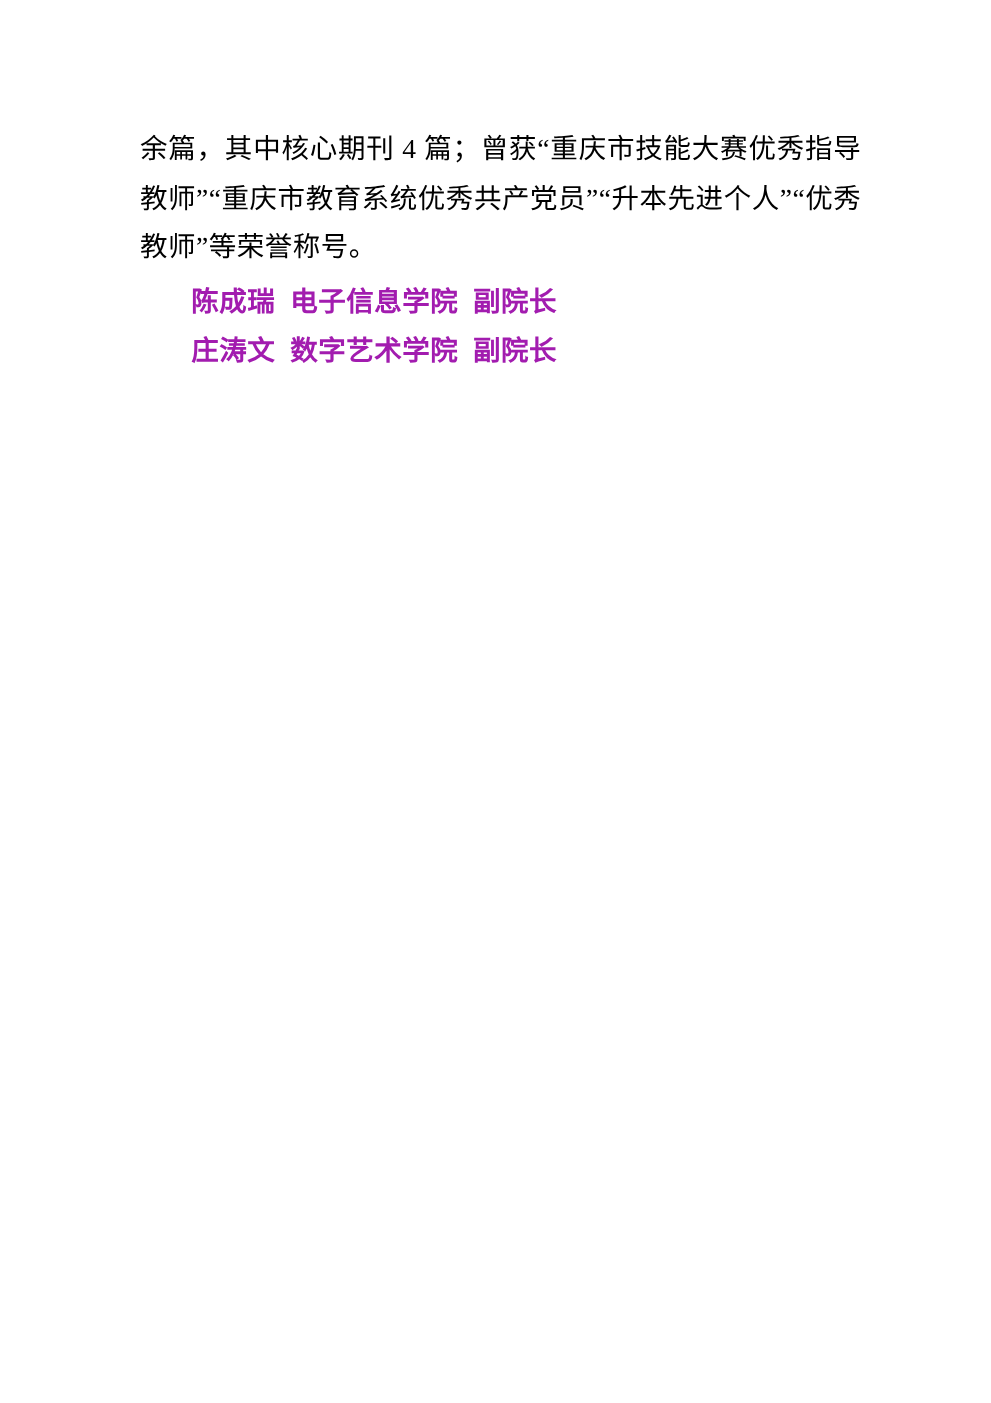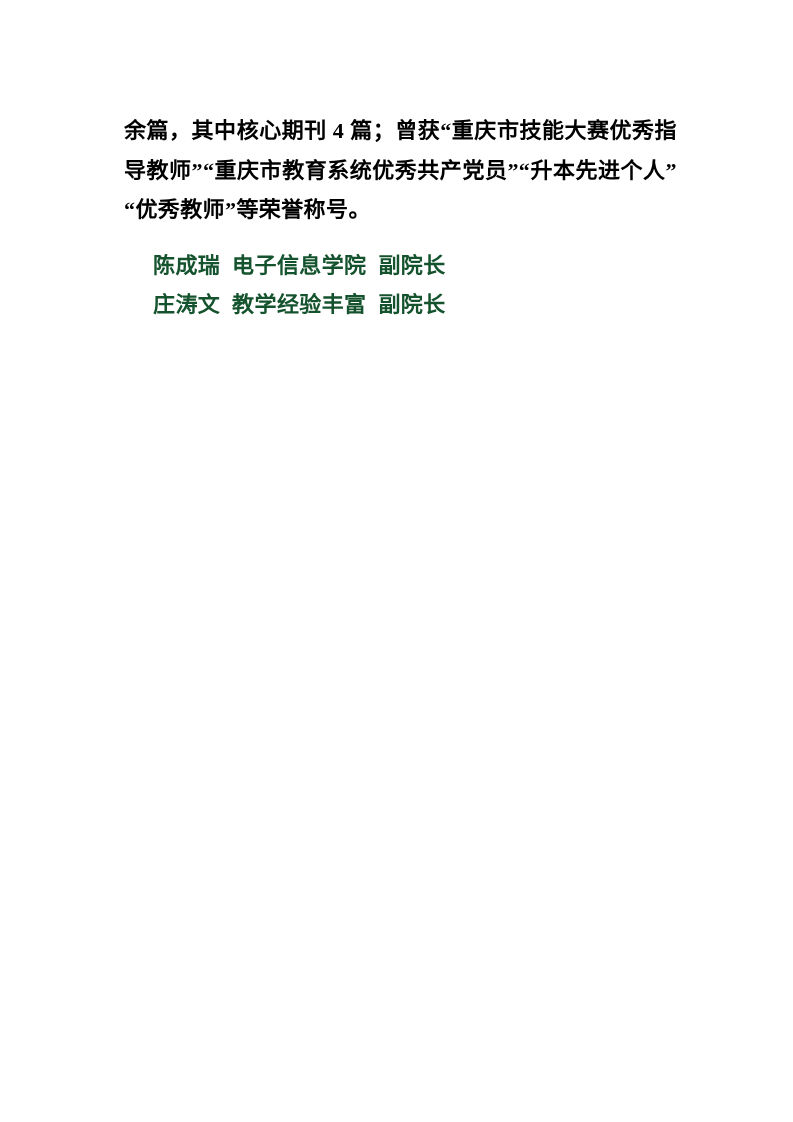--- a/index.html
+++ b/index.html
@@ -16,56 +16,56 @@
     box-sizing: border-box;
     padding: 95px 100px 0 108px;
     overflow: hidden;
     font-family: "Liberation Serif", "DejaVu Serif", serif;
     color: #000000;
   }
   .textblock {
     width: 585px;
   }
   .para {
-    margin: 16px;
+    margin: 4px;
     font-size: 22px;
     line-height: 39.5px;
     letter-spacing: 0.4px;
     text-align: justify;
     text-justify: inter-ideograph;
     text-indent: 45px;
     color: #000000;
-    font-weight: 700;
+    font-weight: 400;
     word-break: break-all;
   }
   .para.no-indent {
     text-indent: 0;
   }
   .entry-heading {
     margin: 0;
     font-size: 22px;
     line-height: 39.5px;
     letter-spacing: 0.4px;
     text-indent: 45px;
     font-weight: 700;
-    color: #14532d;
+    color: #a21caf;
     word-spacing: 6px;
   }
 </style>
 </head>
 <body>
 
 <div class="page">
   <div class="textblock">
 
     <p class="para no-indent">余篇，其中核心期刊 4 篇；曾获“重庆市技能大赛优秀指导教师”“重庆市教育系统优秀共产党员”“升本先进个人”“优秀教师”等荣誉称号。</p>
 
     <section>
       <p class="entry-heading">陈成瑞 电子信息学院 副院长</p>
     </section>
 
 
     <section>
-      <p class="entry-heading">庄涛文 教学经验丰富 副院长</p>
+      <p class="entry-heading">庄涛文 数字艺术学院 副院长</p>
     </section>
 
   </div>
 </div>
 
 </body></html>

